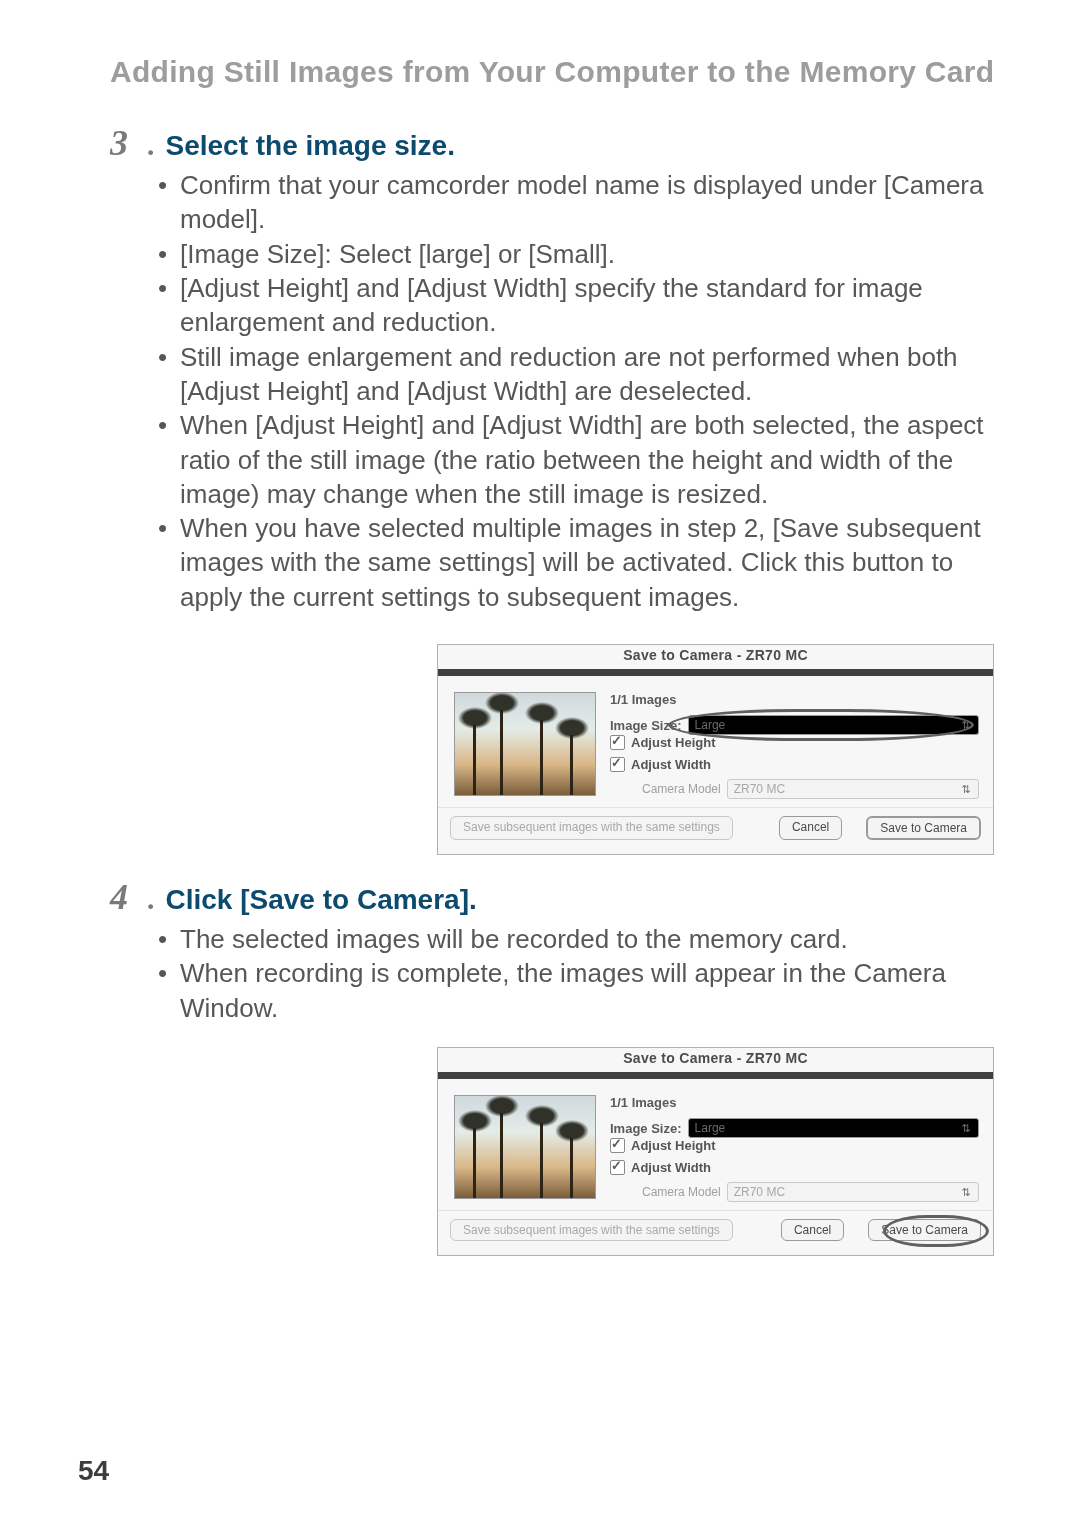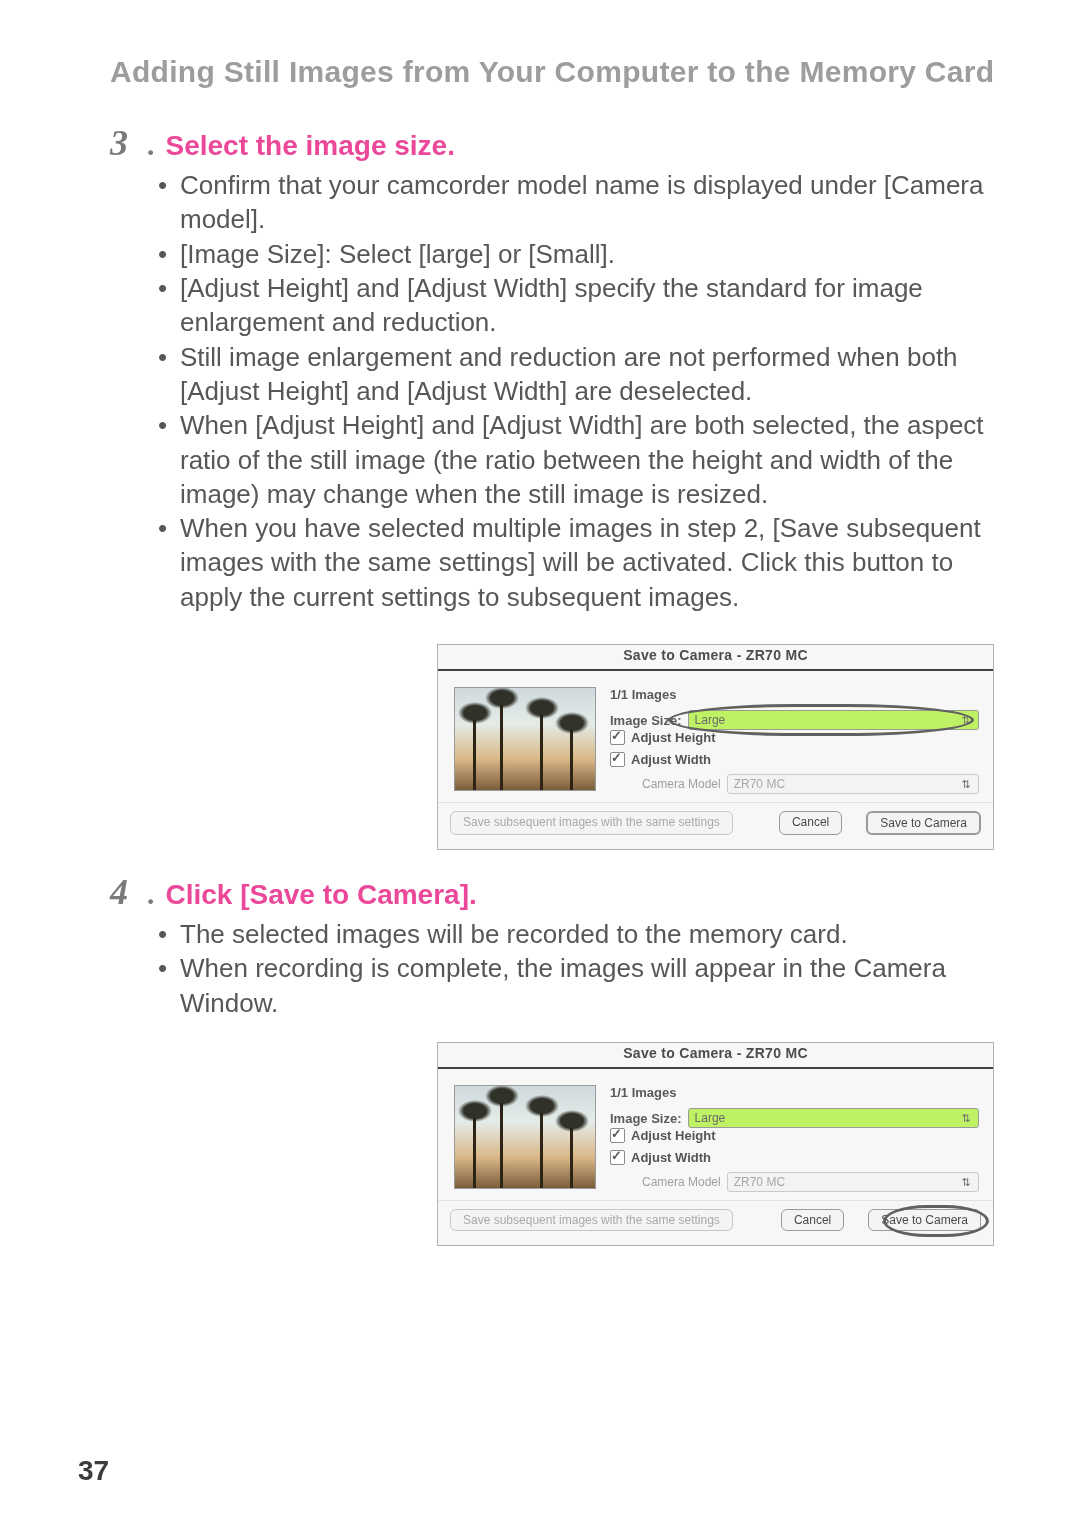--- a/index.html
+++ b/index.html
@@ -48,21 +48,21 @@
     font-style: italic;
     font-weight: bold;
     font-size: 30px;
     color: #7a7a7a;
     margin-right: 10px;
     line-height: 1;
   }
   .step-title {
     font-size: 28px;
     font-weight: bold;
-    color: #ec4899;
+    color: #0c4a6e;
   }
   .bullets {
     list-style: none;
     padding: 0 0 0 48px;
     margin: 0;
   }
   .bullets li {
     font-size: 26px;
     color: #575757;
     line-height: 1.32;
@@ -88,21 +88,21 @@
     background: #f7f7f7;
     font-size: 14px;
     color: #606060;
   }
   .dialog-title {
     text-align: center;
     font-weight: bold;
     font-size: 14px;
     padding: 2px 0 6px;
     color: #4c4c4c;
-    border-bottom: 2px solid #404040;
+    border-bottom: 7px solid #404040;
     letter-spacing: 0.3px;
   }
   .dialog-body {
     display: flex;
     padding: 16px 14px 8px 16px;
     gap: 14px;
   }
   .preview {
     width: 140px;
     height: 102px;
@@ -150,21 +150,21 @@
   }
   .select-box {
     flex: 1;
     border: 1px solid #9a9a9a;
     border-radius: 3px;
     height: 20px;
     display: flex;
     align-items: center;
     justify-content: space-between;
     padding: 0 4px 0 6px;
-    background: #bef264;
+    background: #000000;
     font-size: 12px;
     color: #6a6a6a;
     box-sizing: border-box;
   }
   .select-caret {
     width: 16px;
     text-align: center;
     color: #707070;
     font-size: 11px;
     line-height: 1;
@@ -357,14 +357,14 @@
       </div>
       <div class="dialog-footer" style="position:relative;">
         <div class="dlg-btn" style="margin-right:auto; color:#a9a9a9; border-color:#c7c7c7;">Save subsequent images with the same settings</div>
         <div class="dlg-btn">Cancel</div>
         <div class="dlg-btn">Save to Camera</div>
         <div class="circle-2" style="right:4px;top:4px;width:100px;height:26px;"></div>
       </div>
     </div>
   </div>
 
-  <div class="page-num">37</div>
+  <div class="page-num">54</div>
 </div>
 
 </body></html>

